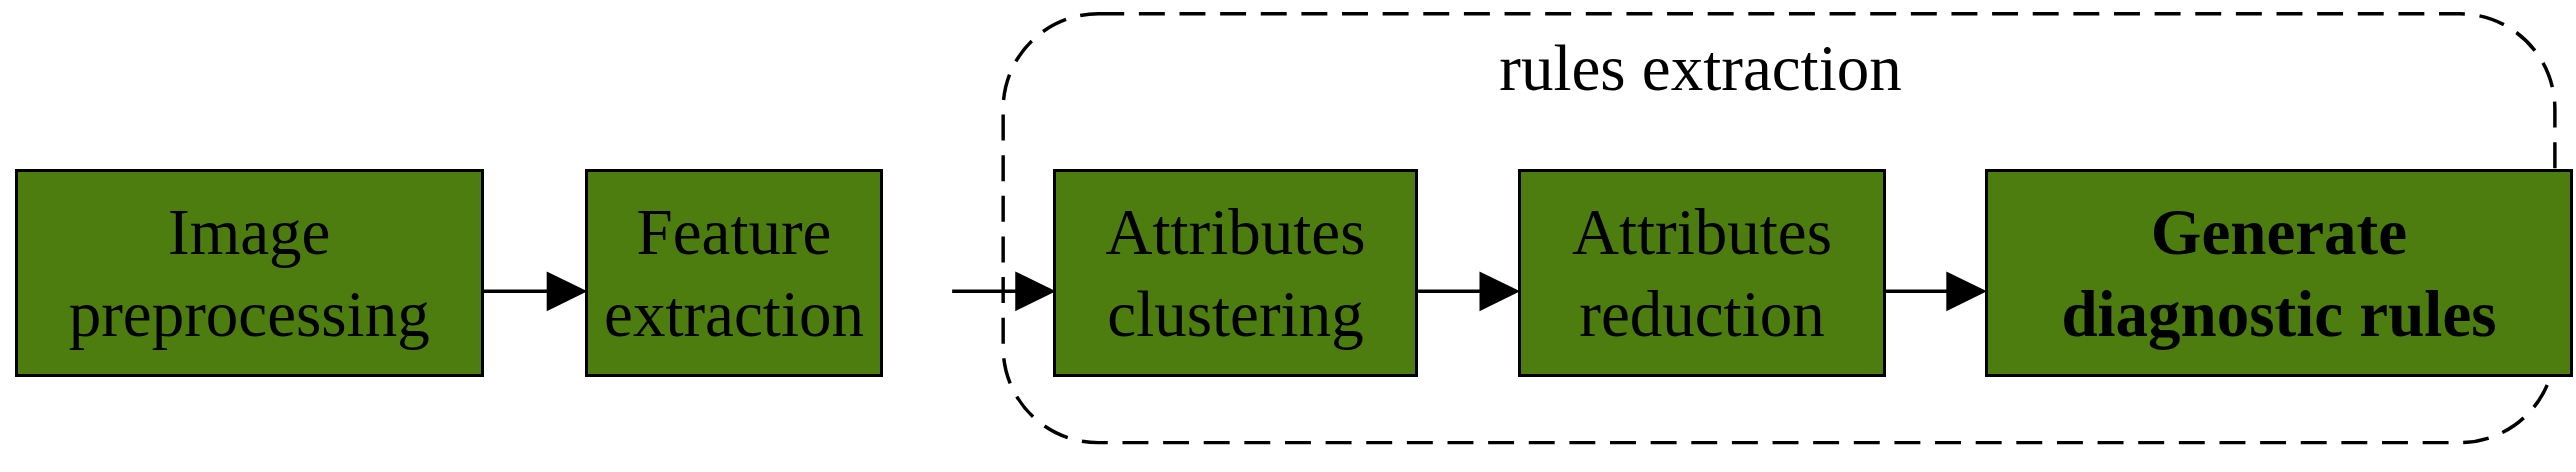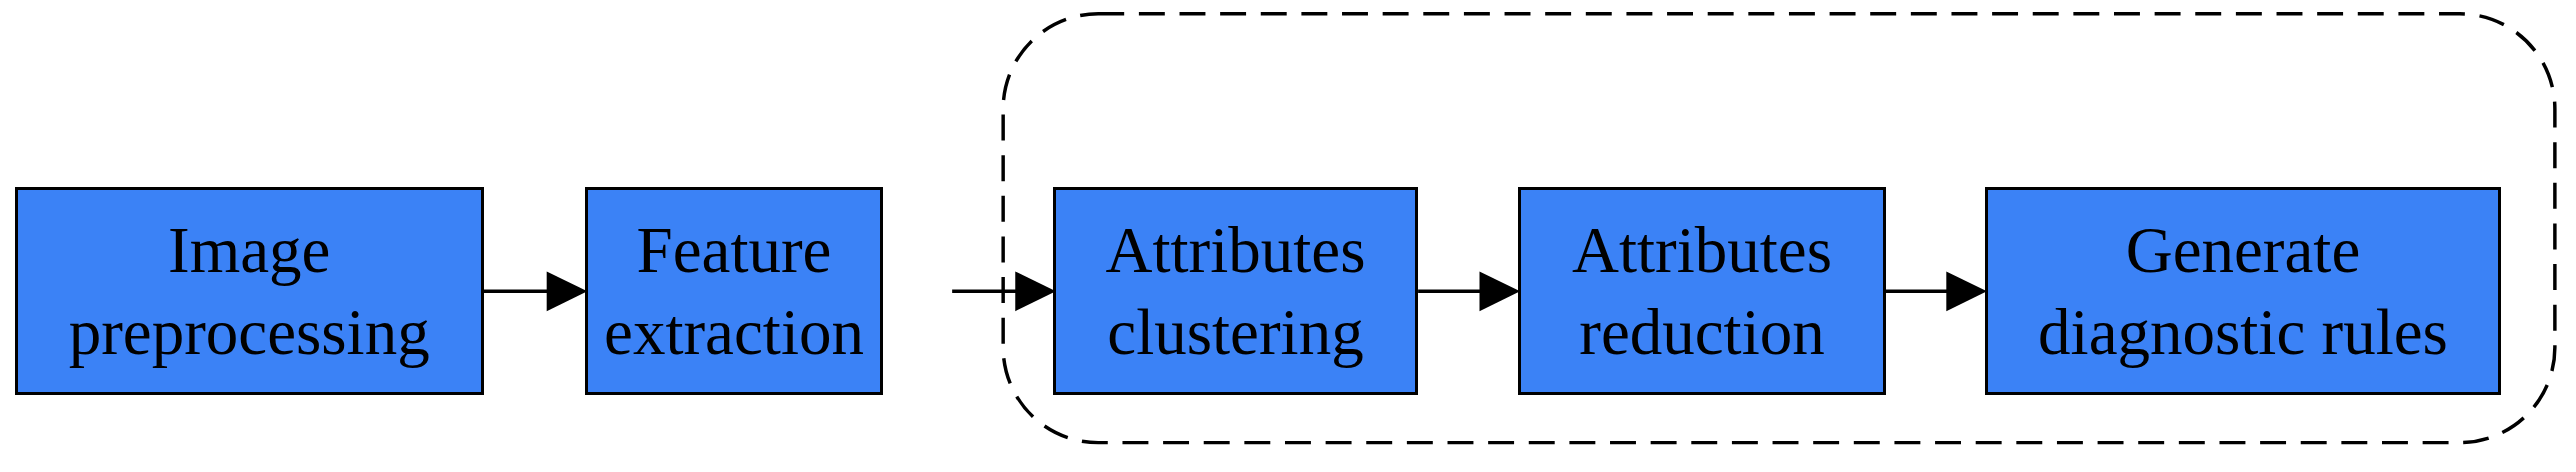--- a/index.html
+++ b/index.html
@@ -6,33 +6,33 @@
   .canvas{
     position:relative;
     width:2576px;height:472px;
     background:#ffffff;
     font-family:"Liberation Serif","DejaVu Serif",serif;
     color:#000;
     overflow:hidden;
   }
   .connectors{position:absolute;left:0;top:0;width:2576px;height:472px;}
   .fbox{
-    position:absolute;top:187px;height:208px;
+    position:absolute;top:169px;height:208px;
     border:3.5px solid #000;box-sizing:border-box;
-    background:#3b82f6;
+    background:#4d7c0f;
     display:flex;align-items:center;justify-content:center;
     text-align:center;
     font-size:65px;line-height:82px;
     white-space:pre-line;
   }
   .b1{left:14.7px;width:469px;}
   .b2{left:585px;width:298px;}
   .b3{left:1053px;width:365px;}
   .b4{left:1518px;width:368px;}
-  .b5{left:1985px;width:516px;}
+  .b5{left:1985px;width:588px;font-weight:bold;}
   .group-title{
     position:absolute;left:1441px;top:26px;width:519px;
     text-align:center;font-size:65px;line-height:84px;
   }
 </style>
 </head>
 <body>
 
 <div class="canvas">
 
@@ -55,20 +55,21 @@
       <polygon points="1711,314 1711,360 1758,337" fill="#000"></polygon>
     </g>
 
     <g>
       <line x1="2181" y1="337" x2="2255" y2="337" stroke="#000" stroke-width="4"></line>
       <polygon points="2251,314 2251,360 2298,337" fill="#000"></polygon>
     </g>
   </svg>
 
   <div class="group-title">
+    <div>rules extraction</div>
   </div>
 
   <div class="fbox b1">
     <span>Image
 preprocessing</span>
   </div>
 
   <div class="fbox b2">
     <span>Feature
 extraction</span>

